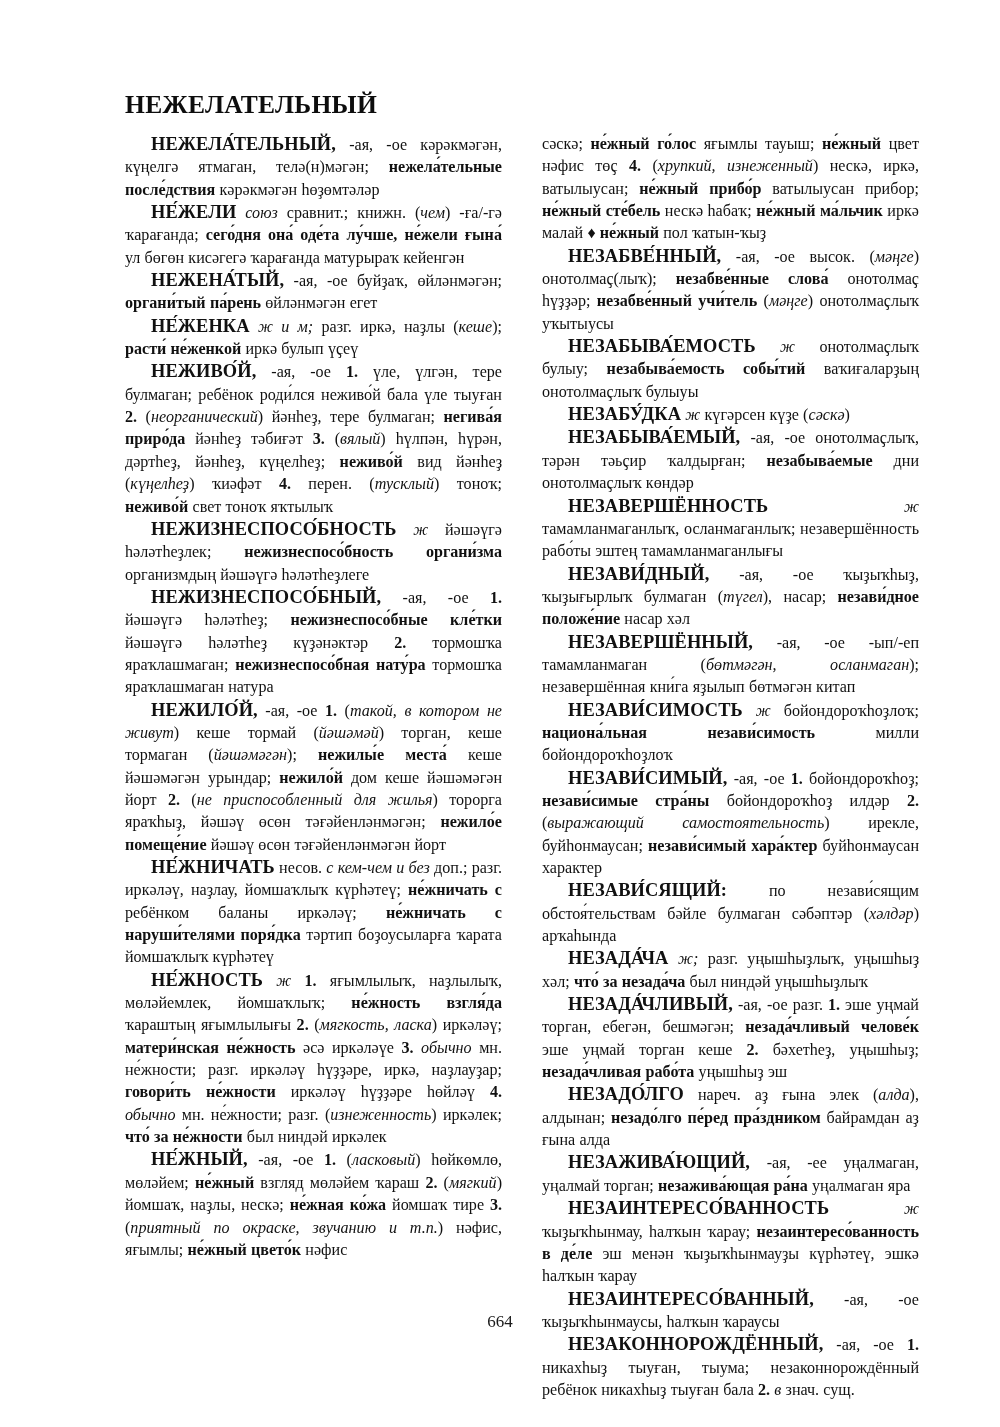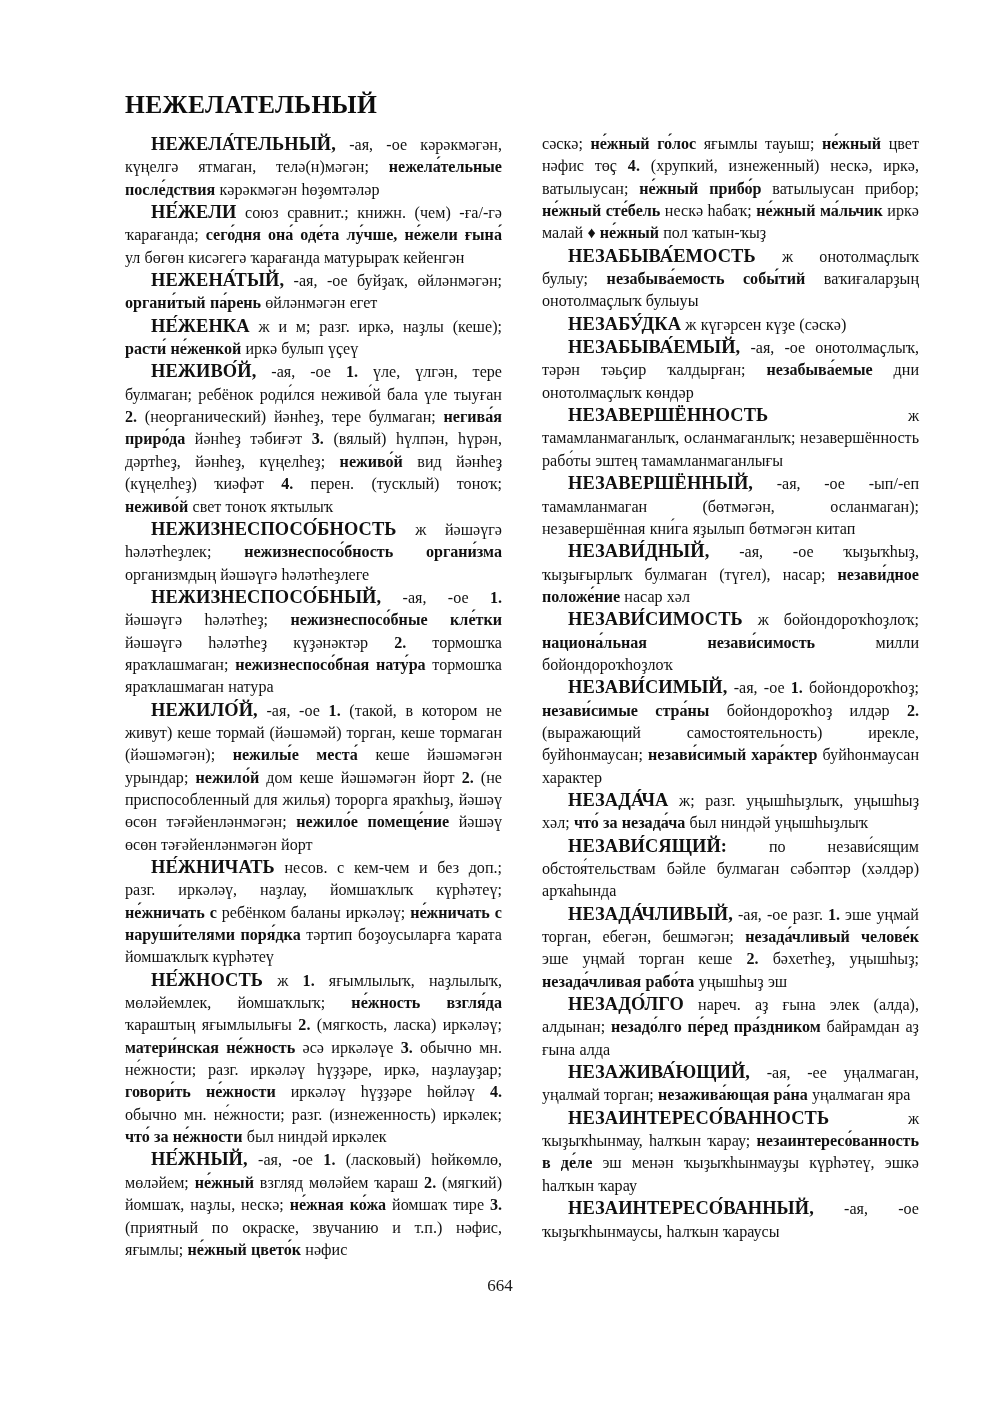--- a/index.html
+++ b/index.html
@@ -70,32 +70,33 @@
 
   .hw {            
     font-weight: bold;
     font-size: 18.4px;
     letter-spacing: 0.1px;
   }
   .b {             
     font-weight: bold;
   }
   .i {             
+    font-style: italic;
   }
   .num {           
     font-weight: bold;
   }
   .dia {           
     font-weight: normal;
   }
 
   
   .folio {
     position: absolute;
-    top: 1276px;
+    top: 1312px;
     left: 0;
     width: 1000px;
     text-align: center;
     font-size: 17px;
     color: #1a1a1a;
   }
 </style>
 </head>
 <body>
 
@@ -112,33 +113,35 @@
         <p class="entry"><span class="hw">НЕЖИВО́Й,</span> -ая, -ое <span class="num">1.</span> үле, үлгән, тере булмаган; ребёнок роди́лся неживо́й бала үле тыуған <span class="num">2.</span> (<span class="i">неорганический</span>) йәнһеҙ, тере булмаган; <span class="b">негива́я</span> <span class="b">приро́да</span> йәнһеҙ тәбиғәт <span class="num">3.</span> (<span class="i">вялый</span>) һүлпән, һүрән, дәртһеҙ, йәнһеҙ, күңелһеҙ; <span class="b">неживо́й</span> вид йәнһеҙ (<span class="i">күңелһеҙ</span>) ҡиәфәт <span class="num">4.</span> перен. (<span class="i">тусклый</span>) тоноҡ; <span class="b">неживо́й</span> свет тоноҡ яҡтылыҡ</p>
         <p class="entry"><span class="hw">НЕЖИЗНЕСПОСО́БНОСТЬ</span> <span class="i">ж</span> йәшәүгә һәләтһеҙлек; <span class="b">нежизнеспосо́бность</span> <span class="b">органи́зма</span> организмдың йәшәүгә һәләтһеҙлеге</p>
         <p class="entry"><span class="hw">НЕЖИЗНЕСПОСО́БНЫЙ,</span> -ая, -ое <span class="num">1.</span> йәшәүгә һәләтһеҙ; <span class="b">нежизнеспосо́бные</span> <span class="b">кле́тки</span> йәшәүгә һәләтһеҙ күҙәнәктәр <span class="num">2.</span> тормошҡа яраҡлашмаган; <span class="b">нежизнеспосо́бная</span> <span class="b">нату́ра</span> тормошҡа яраҡлашмаган натура</p>
         <p class="entry"><span class="hw">НЕЖИЛО́Й,</span> -ая, -ое <span class="num">1.</span> (<span class="i">такой,</span> <span class="i">в</span> <span class="i">котором</span> <span class="i">не</span> <span class="i">живут</span>) кеше тормай (<span class="i">йәшәмәй</span>) торган, кеше тормаган (<span class="i">йәшәмәгән</span>); <span class="b">нежилы́е</span> <span class="b">места́</span> кеше йәшәмәгән урындар; <span class="b">нежило́й</span> дом кеше йәшәмәгән йорт <span class="num">2.</span> (<span class="i">не</span> <span class="i">приспособленный</span> <span class="i">для</span> <span class="i">жилья</span>) торорга яраҡһыҙ, йәшәү өсөн тәғәйенләнмәгән; <span class="b">нежило́е</span> <span class="b">помеще́ние</span> йәшәү өсөн тәғәйенләнмәгән йорт</p>
         <p class="entry"><span class="hw">НЕ́ЖНИЧАТЬ</span> несов. <span class="i">с</span> <span class="i">кем-чем</span> <span class="i">и</span> <span class="i">без</span> доп.; разг. иркәләү, наҙлау, йомшаҡлыҡ күрһәтеү; <span class="b">не́жничать</span> <span class="b">с</span> ребёнком баланы иркәләү; <span class="b">не́жничать</span> <span class="b">с</span> <span class="b">наруши́телями</span> <span class="b">поря́дка</span> тәртип боҙоусыларға ҡарата йомшаҡлыҡ күрһәтеү</p>
         <p class="entry"><span class="hw">НЕ́ЖНОСТЬ</span> <span class="i">ж</span> <span class="num">1.</span> яғымлылыҡ, наҙлылыҡ, мөләйемлек, йомшаҡлыҡ; <span class="b">не́жность</span> <span class="b">взгля́да</span> ҡараштың яғымлылығы <span class="num">2.</span> (<span class="i">мягкость,</span> <span class="i">ласка</span>) иркәләү; <span class="b">матери́нская</span> <span class="b">не́жность</span> әсә иркәләүе <span class="num">3.</span> <span class="i">обычно</span> мн. не́жности; разг. иркәләү һүҙҙәре, иркә, наҙлауҙар; <span class="b">говори́ть</span> <span class="b">не́жности</span> иркәләү һүҙҙәре һөйләү <span class="num">4.</span> <span class="i">обычно</span> мн. не́жности; разг. (<span class="i">изнеженность</span>) иркәлек; <span class="b">что́</span> <span class="b">за</span> <span class="b">не́жности</span> был ниндәй иркәлек</p>
         <p class="entry"><span class="hw">НЕ́ЖНЫЙ,</span> -ая, -ое <span class="num">1.</span> (<span class="i">ласковый</span>) һөйкөмлө, мөләйем; <span class="b">не́жный</span> взгляд мөләйем ҡараш <span class="num">2.</span> (<span class="i">мягкий</span>) йомшаҡ, наҙлы, нескә; <span class="b">не́жная</span> <span class="b">ко́жа</span> йомшаҡ тире <span class="num">3.</span> (<span class="i">приятный</span> <span class="i">по</span> <span class="i">окраске,</span> <span class="i">звучанию</span> <span class="i">и</span> <span class="i">т.п.</span>) нәфис, яғымлы; <span class="b">не́жный</span> <span class="b">цвето́к</span> нәфис</p>
       </div>
     <div class="column">
         <p class="entry cont">сәскә; <span class="b">не́жный</span> <span class="b">го́лос</span> яғымлы тауыш; <span class="b">не́жный</span> цвет нәфис төҫ <span class="num">4.</span> (<span class="i">хрупкий,</span> <span class="i">изнеженный</span>) нескә, иркә, ватылыусан; <span class="b">не́жный</span> <span class="b">прибо́р</span> ватылыусан прибор; <span class="b">не́жный</span> <span class="b">сте́бель</span> нескә һабаҡ; <span class="b">не́жный</span> <span class="b">ма́льчик</span> иркә малай <span class="dia">♦</span> <span class="b">не́жный</span> пол ҡатын-ҡыҙ</p>
+        <p class="entry"><span class="hw">НЕЗАБВЕ́ННЫЙ,</span> -ая, -ое высок. (<span class="i">мәңге</span>) онотолмаҫ(лыҡ); <span class="b">незабве́нные</span> <span class="b">слова́</span> онотолмаҫ һүҙҙәр; <span class="b">незабве́нный</span> <span class="b">учи́тель</span> (<span class="i">мәңге</span>) онотолмаҫлыҡ уҡытыусы</p>
         <p class="entry"><span class="hw">НЕЗАБЫВА́ЕМОСТЬ</span> <span class="i">ж</span> онотолмаҫлыҡ булыу; <span class="b">незабыва́емость</span> <span class="b">собы́тий</span> ваҡиғаларҙың онотолмаҫлыҡ булыуы</p>
         <p class="entry"><span class="hw">НЕЗАБУ́ДКА</span> <span class="i">ж</span> күгәрсен күҙе (<span class="i">сәскә</span>)</p>
         <p class="entry"><span class="hw">НЕЗАБЫВА́ЕМЫЙ,</span> -ая, -ое онотолмаҫлыҡ, тәрән тәьҫир ҡалдырған; <span class="b">незабыва́емые</span> дни онотолмаҫлыҡ көндәр</p>
         <p class="entry"><span class="hw">НЕЗАВЕРШЁННОСТЬ</span> <span class="i">ж</span> тамамланмаганлыҡ, осланмаганлыҡ; незавершённость рабо́ты эштең тамамланмаганлығы</p>
+        <p class="entry"><span class="hw">НЕЗАВИ́ДНЫЙ,</span> -ая, -ое ҡыҙыҡһыҙ, ҡыҙығырлыҡ булмаган (<span class="i">түгел</span>), насар; <span class="b">незави́дное</span> <span class="b">положе́ние</span> насар хәл</p>
         <p class="entry"><span class="hw">НЕЗАВЕРШЁННЫЙ,</span> -ая, -ое -ып/-еп тамамланмаган (<span class="i">бөтмәгән,</span> <span class="i">осланмаган</span>); незавершённая кни́га яҙылып бөтмәгән китап</p>
-        <p class="entry"><span class="hw">НЕЗАВИ́ДНЫЙ,</span> -ая, -ое ҡыҙыҡһыҙ, ҡыҙығырлыҡ булмаган (<span class="i">түгел</span>), насар; <span class="b">незави́дное</span> <span class="b">положе́ние</span> насар хәл</p>
         <p class="entry"><span class="hw">НЕЗАВИ́СИМОСТЬ</span> <span class="i">ж</span> бойондороҡһоҙлоҡ; <span class="b">национа́льная</span> <span class="b">незави́симость</span> милли бойондороҡһоҙлоҡ</p>
         <p class="entry"><span class="hw">НЕЗАВИ́СИМЫЙ,</span> -ая, -ое <span class="num">1.</span> бойондороҡһоҙ; <span class="b">незави́симые</span> <span class="b">стра́ны</span> бойондороҡһоҙ илдәр <span class="num">2.</span> (<span class="i">выражающий</span> <span class="i">самостоятельность</span>) ирекле, буйһонмаусан; <span class="b">незави́симый</span> <span class="b">хара́ктер</span> буйһонмаусан характер</p>
+        <p class="entry"><span class="hw">НЕЗАВИ́СЯЩИЙ:</span> по незави́сящим обстоя́тельствам бәйле булмаган сәбәптәр (<span class="i">хәлдәр</span>) арҡаһында</p>
         <p class="entry"><span class="hw">НЕЗАДА́ЧА</span> <span class="i">ж;</span> разг. уңышһыҙлыҡ, уңышһыҙ хәл; <span class="b">что́</span> <span class="b">за</span> <span class="b">незада́ча</span> был ниндәй уңышһыҙлыҡ</p>
-        <p class="entry"><span class="hw">НЕЗАВИ́СЯЩИЙ:</span> по незави́сящим обстоя́тельствам бәйле булмаган сәбәптәр (<span class="i">хәлдәр</span>) арҡаһында</p>
         <p class="entry"><span class="hw">НЕЗАДА́ЧЛИВЫЙ,</span> -ая, -ое разг. <span class="num">1.</span> эше уңмай торган, ебегән, бешмәгән; <span class="b">незада́чливый</span> <span class="b">челове́к</span> эше уңмай торган кеше <span class="num">2.</span> бәхетһеҙ, уңышһыҙ; <span class="b">незада́чливая</span> <span class="b">рабо́та</span> уңышһыҙ эш</p>
         <p class="entry"><span class="hw">НЕЗАДО́ЛГО</span> нареч. аҙ ғына элек (<span class="i">алда</span>), алдынан; <span class="b">незадо́лго</span> <span class="b">пе́ред</span> <span class="b">пра́здником</span> байрамдан аҙ ғына алда</p>
         <p class="entry"><span class="hw">НЕЗАЖИВА́ЮЩИЙ,</span> -ая, -ее уңалмаган, уңалмай торган; <span class="b">незажива́ющая</span> <span class="b">ра́на</span> уңалмаган яра</p>
         <p class="entry"><span class="hw">НЕЗАИНТЕРЕСО́ВАННОСТЬ</span> <span class="i">ж</span> ҡыҙыҡһынмау, һалҡын ҡарау; <span class="b">незаинтересо́ванность</span> <span class="b">в</span> <span class="b">де́ле</span> эш менән ҡыҙыҡһынмауҙы күрһәтеү, эшкә һалҡын ҡарау</p>
         <p class="entry"><span class="hw">НЕЗАИНТЕРЕСО́ВАННЫЙ,</span> -ая, -ое ҡыҙыҡһынмаусы, һалҡын ҡараусы</p>
+        <p class="entry"><span class="hw">НЕЗАКОННОРОЖДЁННЫЙ,</span> -ая, -ое <span class="num">1.</span> никахһыҙ тыуған, тыума; незаконнорождённый ребёнок никахһыҙ тыуған бала <span class="num">2.</span> <span class="i">в</span> знач. сущ.</p>
       </div>
   </div>
 
   <div class="folio">664</div>
 
 </div>
 
 </body></html>

